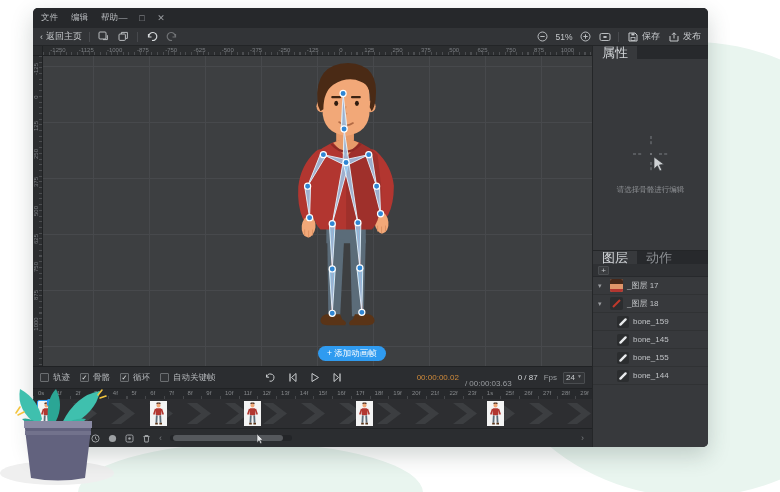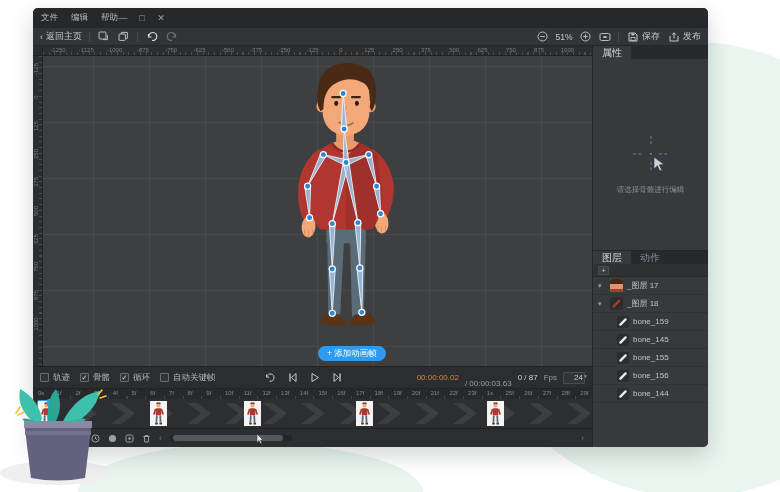--- a/index.html
+++ b/index.html
@@ -69,21 +69,21 @@
     background-size:56px 56px; background-position:-6px 10px; }
   .character { position:absolute; left:227px; top:4px; width:160px; height:276px; }
   .add-frame-btn { position:absolute; left:275px; top:290px; height:15px; padding:0 9px;
     background:#2f9bf0; color:#fff; border:none; border-radius:8px; font-size:8.5px;
     display:flex; align-items:center; font-family:inherit; cursor:pointer; white-space:nowrap; }
 
   
   .rightpanel { width:116px; border-left:1px solid #242628; display:flex; flex-direction:column;
     background:#37393c; min-height:0; }
   .ptabbar { height:13px; background:#27292c; display:flex; flex:0 0 auto; }
-  .ptab { padding:0 9px; font-size:10px; color:#8b8e92; display:flex; align-items:center; }
+  .ptab { padding:0 9px; font-size:13px; color:#8b8e92; display:flex; align-items:center; }
   .ptab.active { background:#37393c; color:#d5d8db; }
   .prop-body { height:192px; position:relative; border-bottom:1px solid #242628; flex:0 0 auto; }
   .crosshair { position:absolute; left:50%; top:72px; transform:translateX(-50%); }
   .prop-hint { position:absolute; left:0; right:0; top:126px; text-align:center;
     font-size:7.5px; color:#8b8e92; }
   .plus-row { height:13px; background:#2f3134; border-bottom:1px solid #27292c;
     display:flex; align-items:center; padding:0 5px; flex:0 0 auto; }
   .plus-btn { width:11px; height:9px; background:#3a3c3f; border:1px solid #4a4d50;
     color:#c2c5c8; font-size:8px; line-height:7px; text-align:center; border-radius:1px; cursor:pointer; }
   .layers-list { flex:1; overflow:hidden; }
@@ -107,21 +107,21 @@
     display:flex; align-items:center; justify-content:center; font-size:7px; color:#e2e4e6; }
   .playback { display:flex; align-items:center; gap:12px; margin-left:48px; }
   .pb-btn { display:flex; align-items:center; cursor:pointer; }
   .tl-right { margin-left:auto; display:flex; align-items:center; gap:6px; font-size:8px; }
   .tc-cur { color:#cf8a3b; }
   .tc-total { color:#9a9da1;margin-top:11px; }
   .tc-frames { color:#d0d3d6; }
   .fps-label { color:#9a9da1; }
   .fps-box { width:22px; height:12px; border:1px solid #4a4d50; background:#323437;
     color:#c8cbce; font-size:8px; display:flex; align-items:flex-start; justify-content:space-between;
-    padding:0 10px; border-radius:1px; cursor:pointer; }
+    padding:0 2px; border-radius:1px; cursor:pointer; }
   .fps-box .car { font-size:5px; color:#8b8e92; }
 
   
   .tl-ruler { height:11px; background:#27292c; border-top:1px solid #202224; position:relative; flex:0 0 auto; }
   .tl-ruler::after { content:""; position:absolute; left:0; right:0; bottom:0; height:3px;
     background:repeating-linear-gradient(90deg,#45474a 0 1px,transparent 1px 18.7px); }
   .tick-label { position:absolute; top:1px; font-size:6px; color:#85888b; transform:translateX(-2px); }
   .tl-track { height:29px; background:#2d2e31; position:relative; overflow:hidden; flex:0 0 auto; }
   .chev { position:absolute; top:4px; width:24px; height:21px; background:#3c3e41;
     clip-path:polygon(0 0,42% 0,100% 50%,42% 100%,0 100%,58% 50%); }
@@ -611,28 +611,20 @@
               </svg>
             </div>
             <span>bone_155</span>
           </div>
           <div class="layer-row">
             <div class="thumb-bone">
               <svg viewBox="0 0 12 12" width="12" height="12">
   <line x1="3.4" y1="8.6" x2="8.6" y2="3.4" stroke="#e8eaec" stroke-width="2.4" stroke-linecap="round"></line>
               </svg>
             </div>
-            <span>bone_156</span>
-          </div>
-          <div class="layer-row">
-            <div class="thumb-bone">
-              <svg viewBox="0 0 12 12" width="12" height="12">
-  <line x1="3.4" y1="8.6" x2="8.6" y2="3.4" stroke="#e8eaec" stroke-width="2.4" stroke-linecap="round"></line>
-              </svg>
-            </div>
             <span>bone_144</span>
           </div>
         </div>
     </div>
   </div>
 </div>
 
 <svg class="plant" width="108" height="104" viewBox="0 0 108 104">
   <path d="M34,44 Q12,30 16,8 Q34,18 38,38 Z" fill="#3fc0ae"></path>
   <path d="M58,42 Q72,14 96,10 Q92,32 64,46 Z" fill="#3fc0ae"></path>

